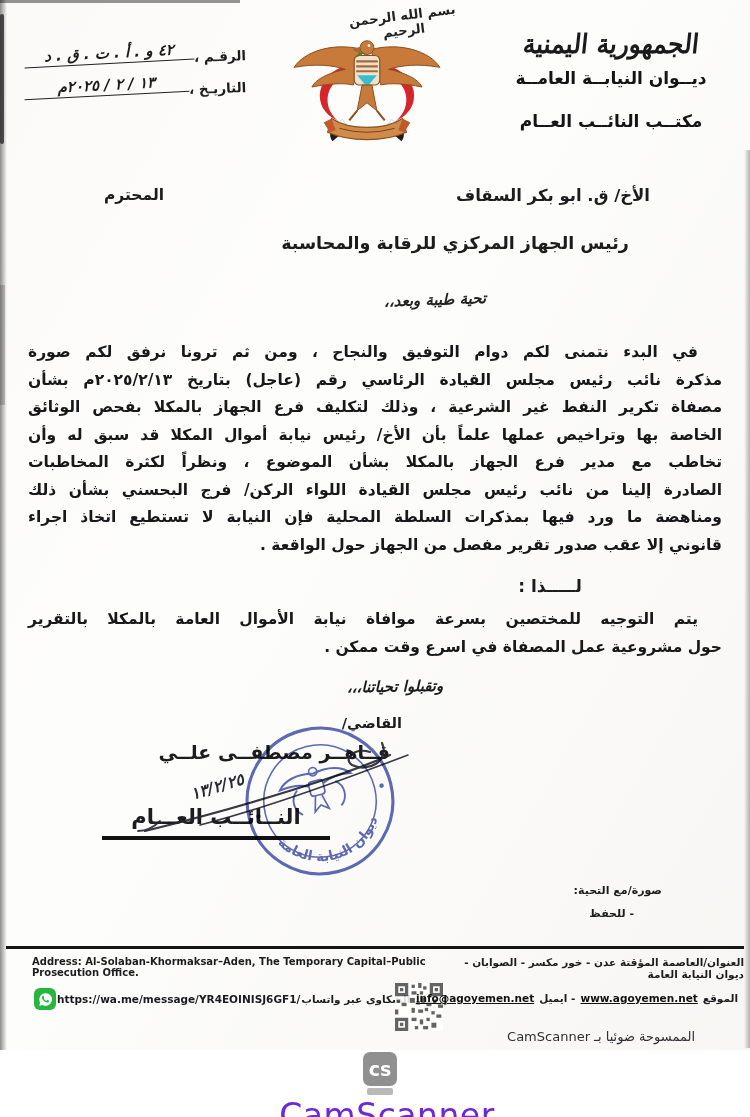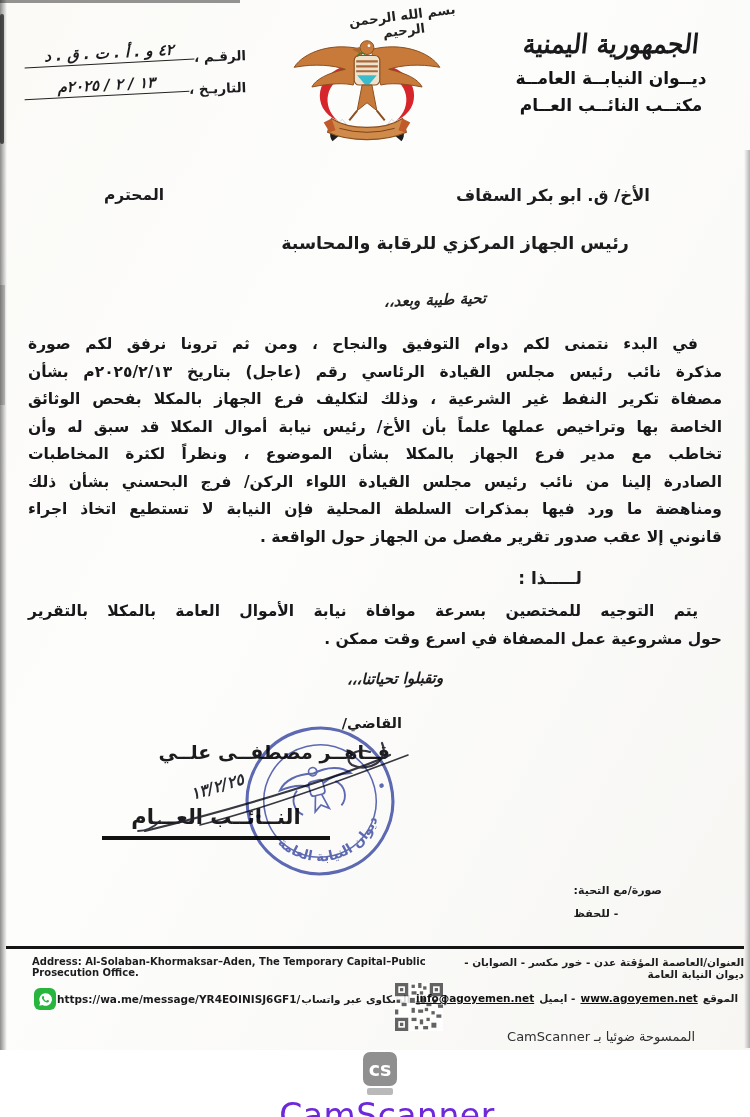--- a/index.html
+++ b/index.html
@@ -18,21 +18,21 @@
   .smudge{position:absolute;left:0;top:285px;width:5px;height:120px;background:rgba(60,60,60,.25);}
 
   
   .basmala{position:absolute;left:338px;top:8px;width:130px;text-align:center;
         font-weight:bold;font-size:13px;transform:rotate(-7deg);letter-spacing:-.5px;color:#222;}
   .emblem{position:absolute;left:288px;top:24px;}
   .hdr-right{position:absolute;right:14px;top:30px;width:250px;text-align:center;direction:rtl;}
   .hdr-republic{font-family:"DejaVu Serif",serif;font-weight:bold;font-size:25px;
         transform:skewX(-6deg) scaleY(1.05);letter-spacing:-1px;color:#1a1a1c;}
   .hdr-org{font-weight:bold;font-size:17px;margin-top:9px;color:#141416;}
-  .hdr-org2{font-weight:bold;font-size:17px;margin-top:7px;color:#141416;}
+  .hdr-org2{font-weight:bold;font-size:17px;margin-top:23px;color:#141416;}
   .hdr-left{position:absolute;left:24px;top:44px;width:222px;direction:rtl;}
   .ref-row{display:flex;direction:rtl;align-items:flex-end;margin-bottom:12px;}
   .ref-label{font-weight:bold;font-size:13.5px;white-space:nowrap;transform:rotate(-2deg);}
   .ref-value{font-style:italic;font-weight:600;font-size:15px;letter-spacing:2px;
         border-bottom:1.5px solid #222;flex:1;text-align:center;padding:0 4px 1px 4px;
         transform:rotate(-3deg);white-space:nowrap;}
 
   
   .addr-row1{position:absolute;left:0;top:186px;width:750px;direction:rtl;
         display:flex;justify-content:space-between;padding-right:100px;padding-left:104px;}
@@ -40,41 +40,41 @@
   .addr-honorific{font-weight:bold;font-size:15.5px;}
   .addr-row2{position:absolute;left:30px;top:233px;width:690px;direction:rtl;
         text-align:center;padding-left:160px;font-weight:bold;font-size:17.5px;}
   .salutation{position:absolute;left:30px;top:293px;width:690px;direction:rtl;text-align:center;
         padding-left:120px;font-style:italic;font-weight:bold;font-size:15px;transform:rotate(-2deg);color:#222;}
 
   
   .body-text{position:absolute;left:28px;top:331px;width:694px;direction:rtl;}
   .bline{font-weight:bold;font-size:15.5px;line-height:27.5px;
         text-align:justify;text-align-last:justify;color:#18181a;white-space:normal;}
-  .bline.first{text-indent:24px;}
+  .bline.first{text-indent:24px;margin-top:8px;}
   .bline.last{text-align-last:right;}
   .heading-lidha{margin-top:17px;direction:rtl;text-align:right;padding-right:140px;
         font-weight:bold;font-size:17px;}
   .para2{margin-top:10px;}
   .closing{margin-top:17px;direction:rtl;text-align:center;padding-left:40px;
         font-style:italic;font-weight:bold;font-size:15px;transform:rotate(-1deg);}
 
   
   .sig{position:absolute;left:90px;top:703px;width:340px;height:180px;direction:rtl;}
   .sig-title{position:absolute;right:28px;top:12px;font-weight:bold;font-size:14.5px;}
   .sig-name{position:absolute;right:40px;top:38px;font-weight:bold;font-size:19px;letter-spacing:1px;white-space:nowrap;}
   .sig-date{position:absolute;left:100px;top:74px;font-style:italic;font-size:16px;font-weight:600;
         transform:rotate(-17deg);color:#2a2a33;letter-spacing:2px;}
   .sig-role{position:absolute;left:12px;top:102px;width:228px;text-align:center;
         font-weight:bold;font-size:21px;letter-spacing:2px;border-bottom:4px solid #121212;padding-bottom:7px;}
   .scrawl{position:absolute;left:0;top:0;}
   .stamp{position:absolute;left:152px;top:20px;transform:rotate(-14deg);opacity:.82;mix-blend-mode:multiply;}
 
   
-  .cc{position:absolute;right:88px;top:884px;direction:rtl;text-align:left;}
+  .cc{position:absolute;right:88px;top:884px;direction:rtl;text-align:right;}
   .cc-label{font-weight:bold;font-size:11px;}
   .cc-item{font-weight:bold;font-size:11px;margin-top:10px;padding-right:28px;}
 
   
   .foot-rule{position:absolute;left:6px;top:946px;width:738px;height:2.5px;background:#151515;}
   .foot-row1{position:absolute;left:32px;top:956px;width:712px;display:flex;
         justify-content:flex-end;align-items:flex-start;}
   .foot-en{font-weight:bold;font-size:10px;color:#1d1d1f;}
   .foot-ar{font-weight:bold;font-size:10.5px;direction:rtl;color:#1d1d1f;}
   .foot-row2-left{position:absolute;left:34px;top:988px;display:flex;align-items:center;gap:1px;}

